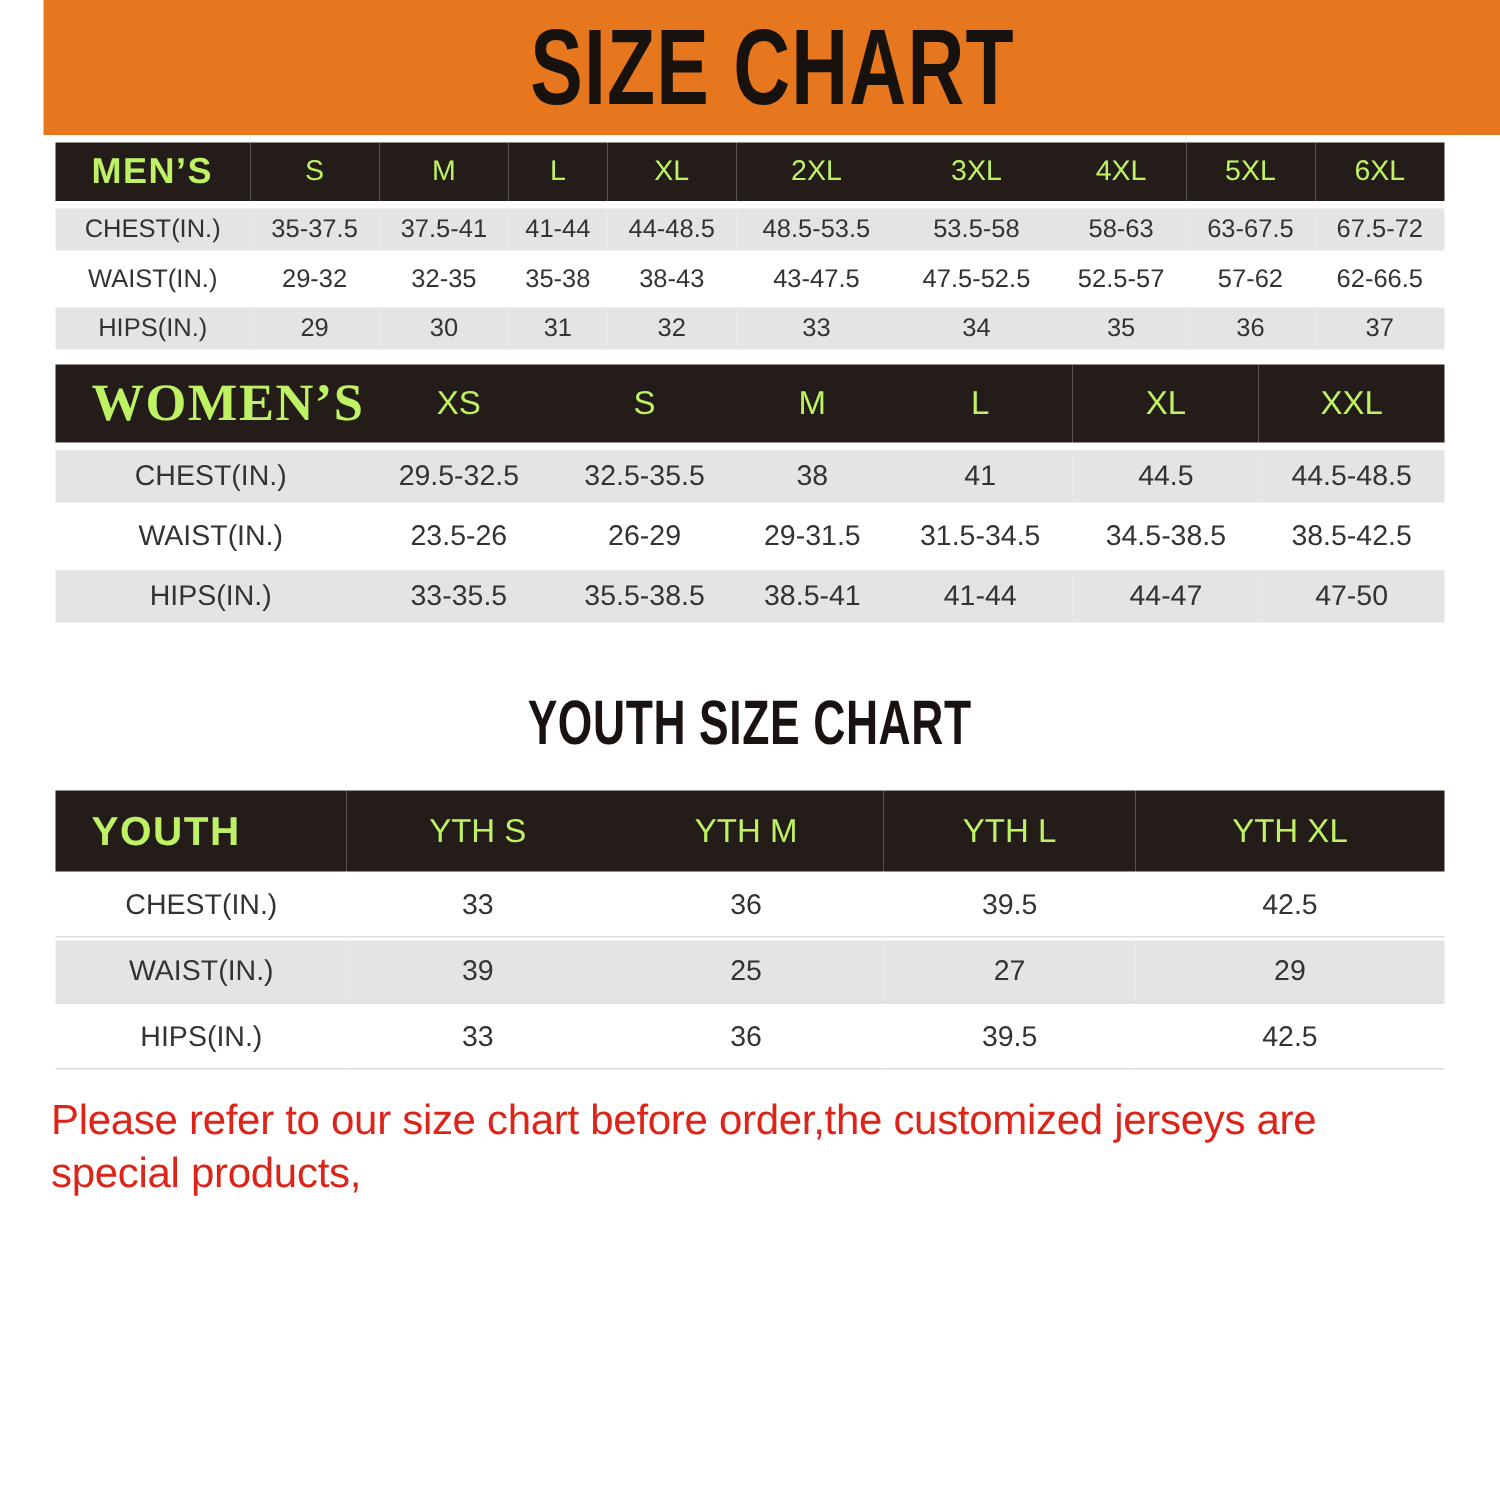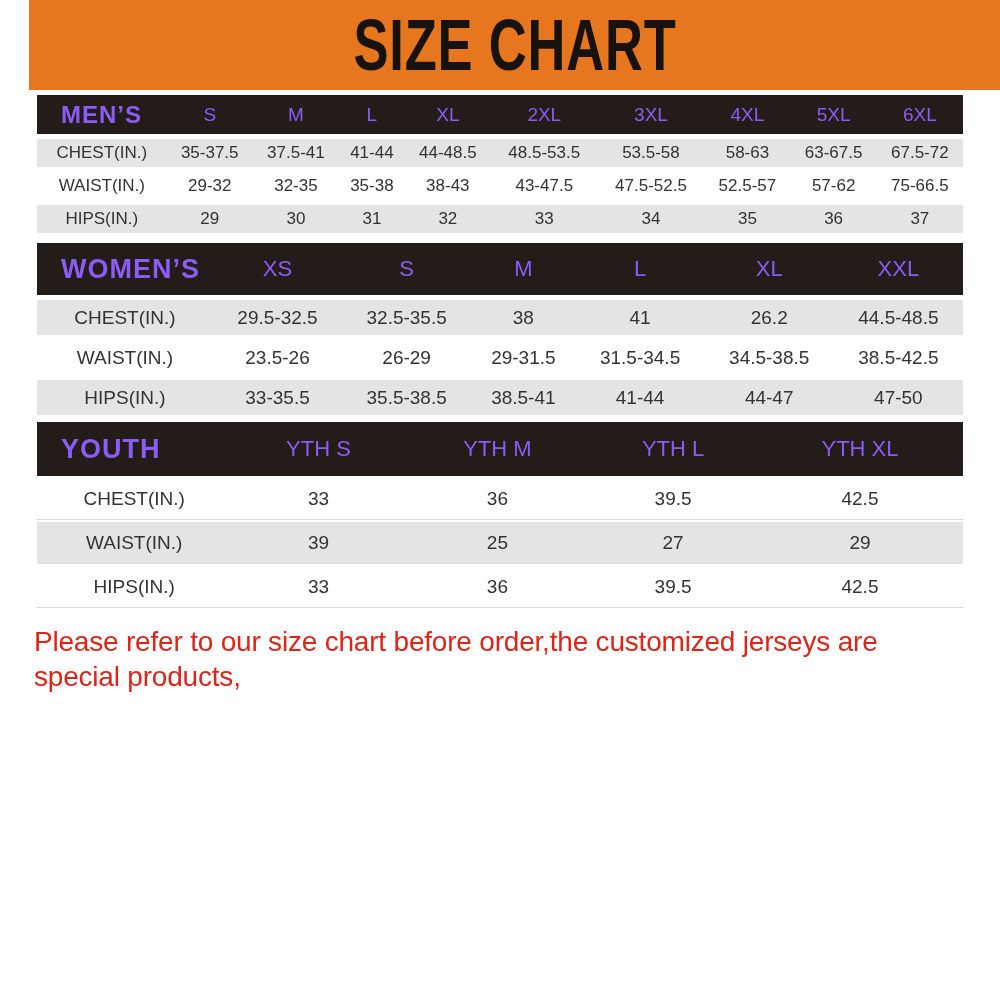--- a/index.html
+++ b/index.html
@@ -51,21 +51,21 @@
 
   
   table.size-table {
     width: 926px;
     margin: 0 auto;
     border-collapse: separate;
     border-spacing: 0 5px;
   }
   table.size-table thead th {
     background: var(--header-bg);
-    color: #8b5cf6;
+    color: #bef264;
     font-weight: normal;
     text-align: center;
     white-space: nowrap;
   }
   table.size-table thead th.corner {
     text-align: left;
     font-weight: bold;
     letter-spacing: 1px;
     padding-left: 24px;
   }
@@ -77,21 +77,21 @@
   tr.alt td { background: var(--row-alt-bg); }
   td.row-label { color: #3a3a3a; margin-top: 37px; }
 
   
   .sec-0 thead th { height: 37px; font-size: 19px; }
   .sec-0 thead th.corner { font-size: 24px; width: 14%; }
   .sec-0 tbody td { height: 26px; font-size: 17px; }
 
   
   .sec-1 thead th { height: 50px; font-size: 22px; }
-  .sec-1 thead th.corner { font-size: 27px; width: 19%; }
+  .sec-1 thead th.corner { font-size: 35px; width: 19%; font-family: Liberation Serif, serif; }
   .sec-1 tbody td { height: 33px; font-size: 19px; }
 
   
   .sec-2 thead th { height: 52px; font-size: 22px; }
   .sec-2 thead th.corner { font-size: 27px; width: 21%; }
   .sec-2 tbody td { height: 39px; font-size: 19px; border-bottom: 1px solid #dcdcdc; }
   .sec-2 table.size-table { border-spacing: 0 2px; }
 
   
   .footer-note {
@@ -144,21 +144,21 @@
           <tr class="">
             <td class="row-label">WAIST(IN.)</td>
             <td>29-32</td>
             <td>32-35</td>
             <td>35-38</td>
             <td>38-43</td>
             <td>43-47.5</td>
             <td>47.5-52.5</td>
             <td>52.5-57</td>
             <td>57-62</td>
-            <td>75-66.5</td>
+            <td>62-66.5</td>
           </tr>
           <tr class="alt">
             <td class="row-label">HIPS(IN.)</td>
             <td>29</td>
             <td>30</td>
             <td>31</td>
             <td>32</td>
             <td>33</td>
             <td>34</td>
             <td>35</td>
@@ -181,21 +181,21 @@
             <th>XXL</th>
           </tr>
         </thead>
         <tbody>
           <tr class="alt">
             <td class="row-label">CHEST(IN.)</td>
             <td>29.5-32.5</td>
             <td>32.5-35.5</td>
             <td>38</td>
             <td>41</td>
-            <td>26.2</td>
+            <td>44.5</td>
             <td>44.5-48.5</td>
           </tr>
           <tr class="">
             <td class="row-label">WAIST(IN.)</td>
             <td>23.5-26</td>
             <td>26-29</td>
             <td>29-31.5</td>
             <td>31.5-34.5</td>
             <td>34.5-38.5</td>
             <td>38.5-42.5</td>
@@ -206,20 +206,21 @@
             <td>35.5-38.5</td>
             <td>38.5-41</td>
             <td>41-44</td>
             <td>44-47</td>
             <td>47-50</td>
           </tr>
         </tbody>
       </table>
     </section>
     <section class="chart-section sec-2">
+      <div class="sec-title-wrap"><h2 class="sec-title">YOUTH SIZE CHART</h2></div>
       <table class="size-table">
         <thead>
           <tr>
             <th class="corner">YOUTH</th>
             <th>YTH S</th>
             <th>YTH M</th>
             <th>YTH L</th>
             <th>YTH XL</th>
           </tr>
         </thead>

